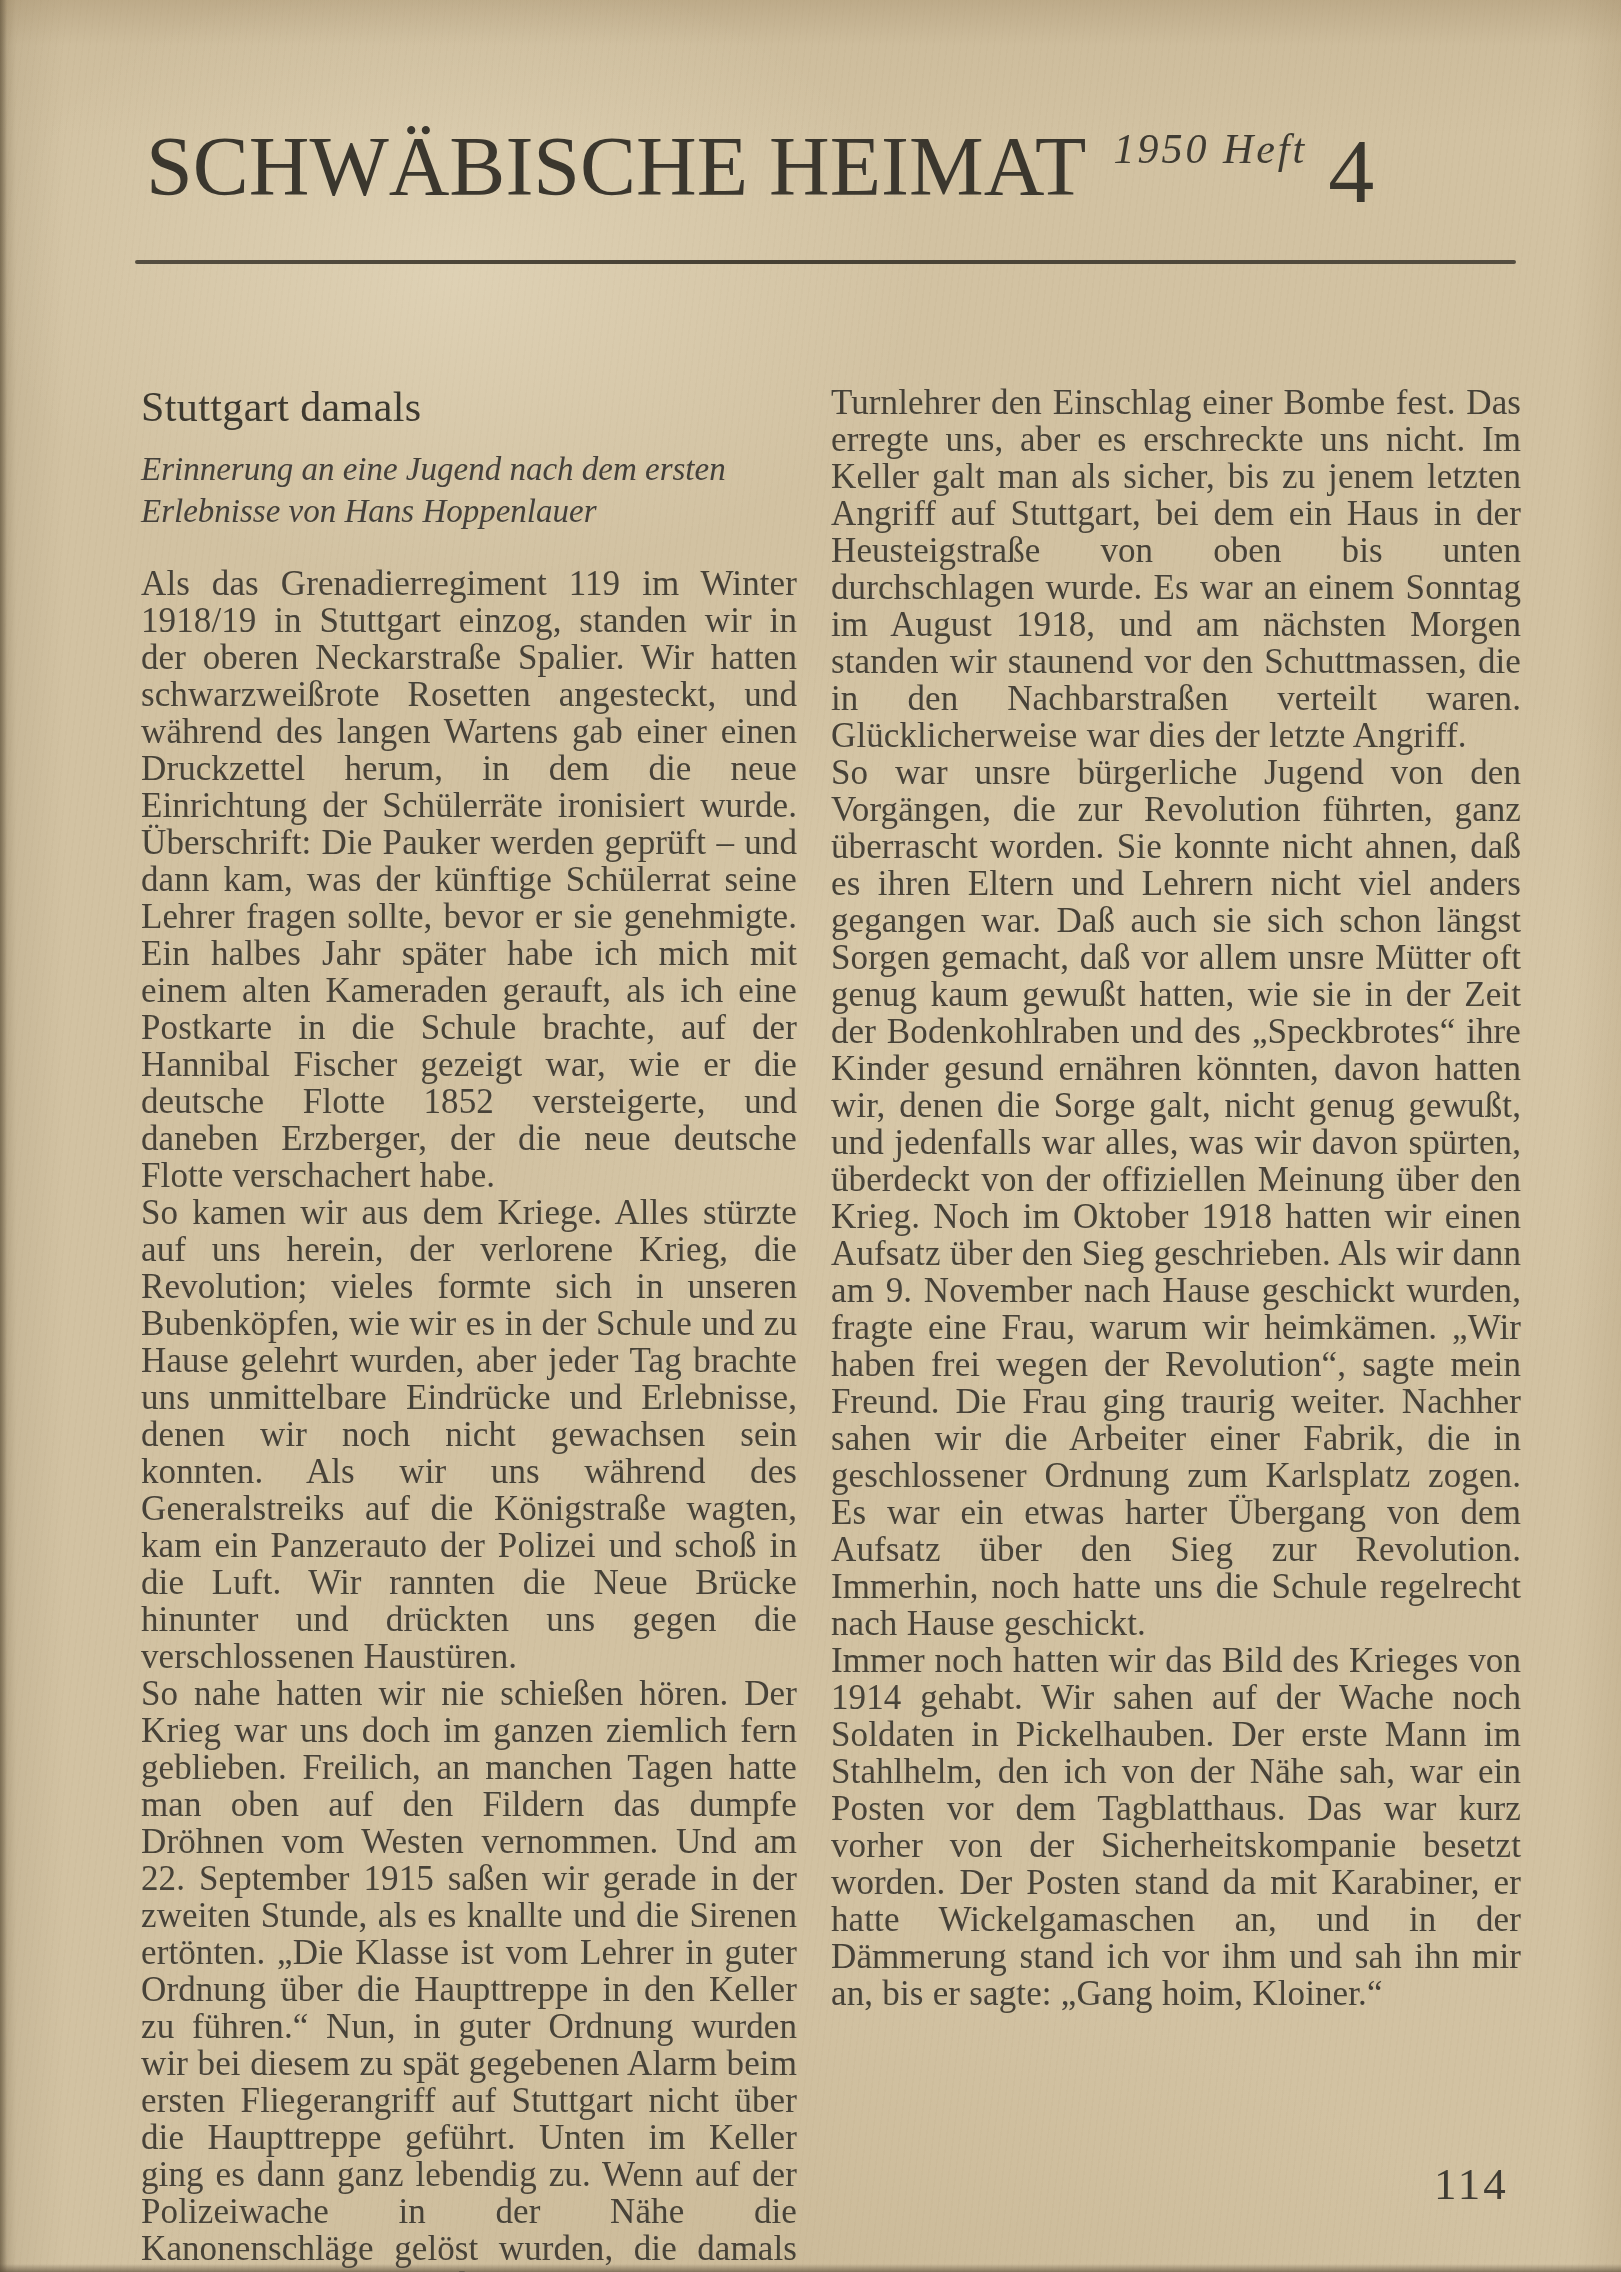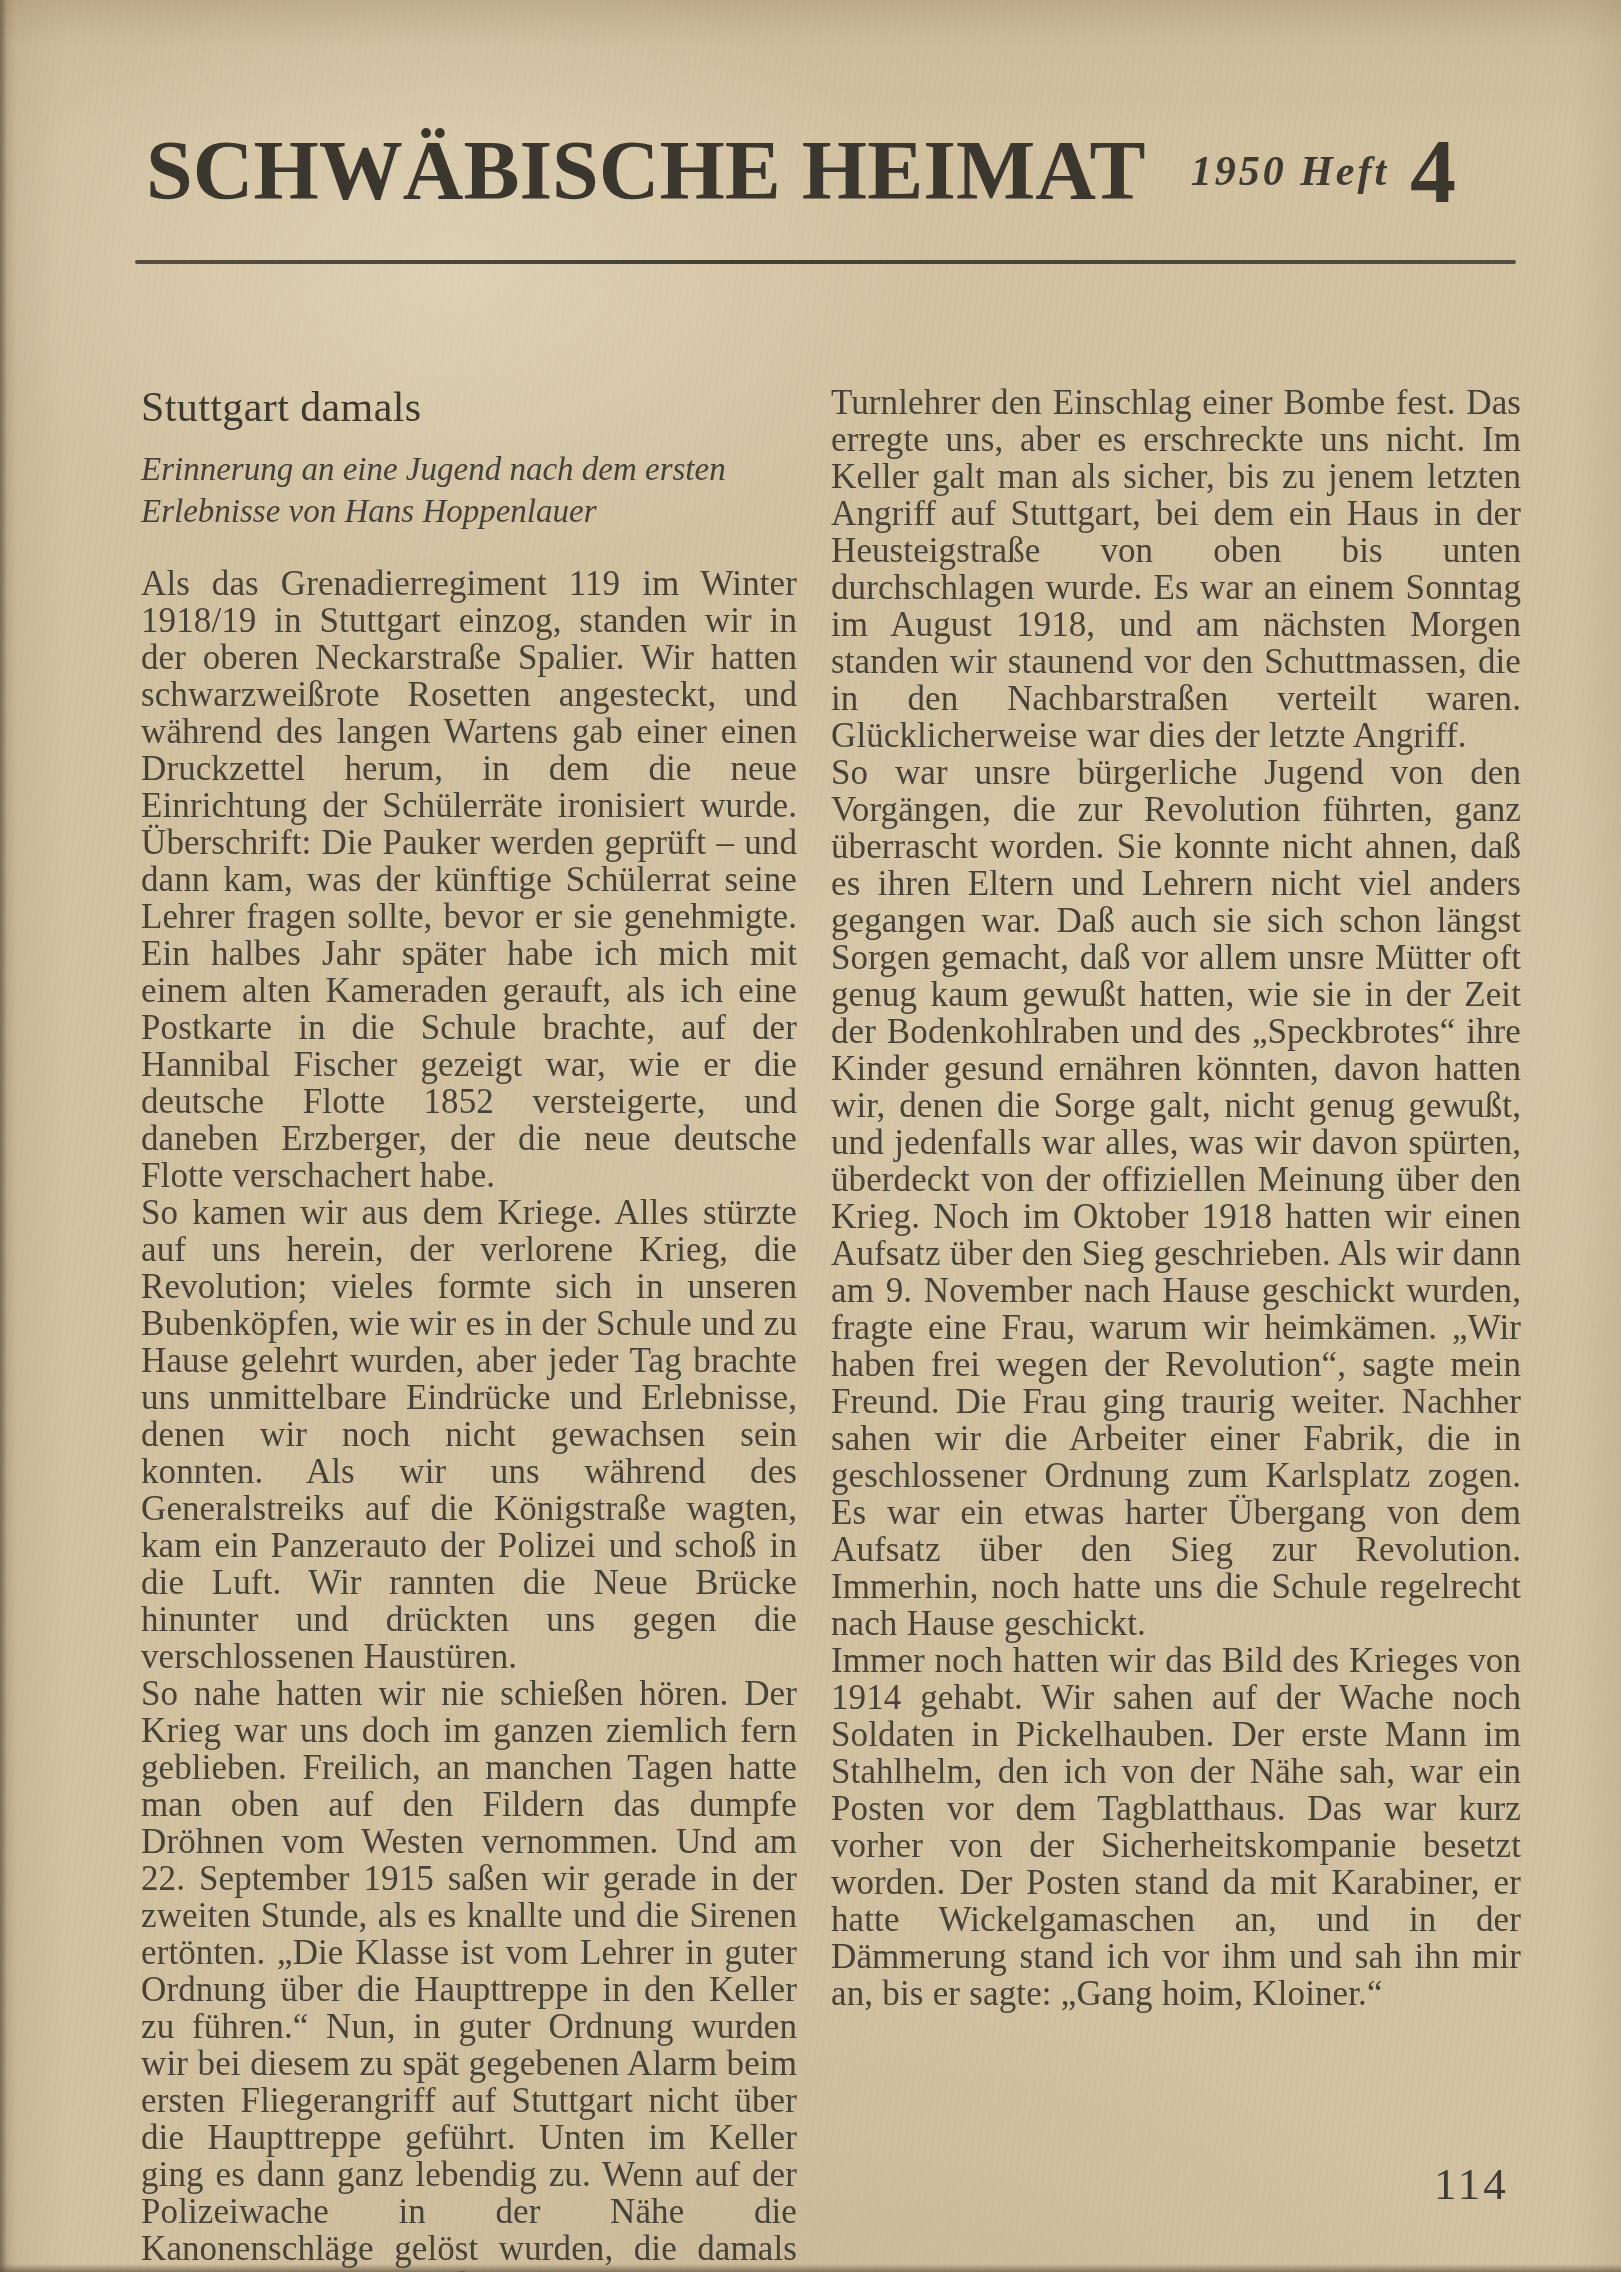--- a/index.html
+++ b/index.html
@@ -27,32 +27,32 @@
   .edge-left {
     position: absolute; left: 0; top: 0; bottom: 0; width: 6.7px;
     background: linear-gradient(90deg, rgba(92,79,56,0.60), rgba(92,79,56,0));
   }
   .edge-bottom {
     position: absolute; left: 0; right: 0; bottom: 0; height: 9px;
     background: linear-gradient(180deg, rgba(88,74,54,0), rgba(88,74,54,0.70));
   }
   .masthead {
     position: absolute; left: 146px; top: 125px; width: 1376px;
-    display: flex; align-items: center; white-space: nowrap; font-weight: bold;
+    display: flex; align-items: flex-start; white-space: nowrap;
   }
   .mast-title {
     font-size: 84px;
     line-height: 1;
     letter-spacing: 0px;
     color: #3b372e;
   }
   .mast-issue {
     font-style: italic;
     font-size: 42px;
-    margin-left: 45px;
+    margin-left: 27px;
     letter-spacing: 3px;
     color: #3f3b32;
   }
   .mast-number {
     font-size: 92px;
     line-height: 1;
     margin-left: 21px;
     color: #3b372e;
   }
   .rule {

